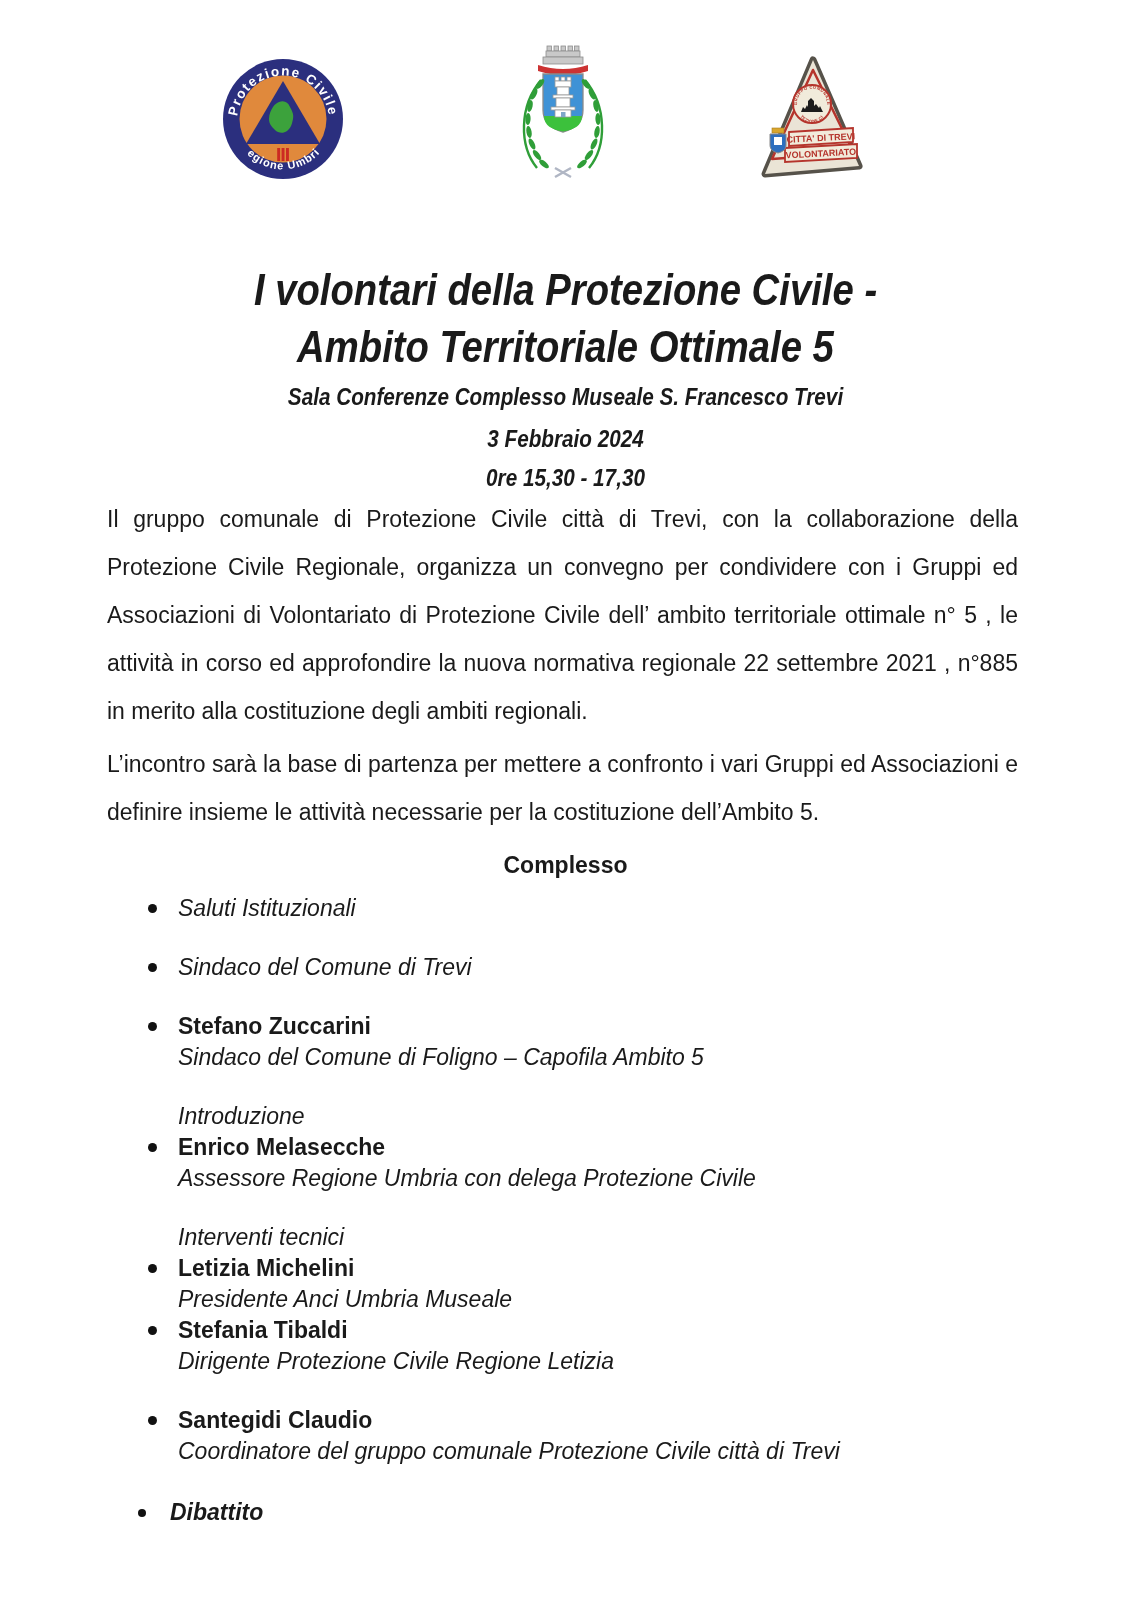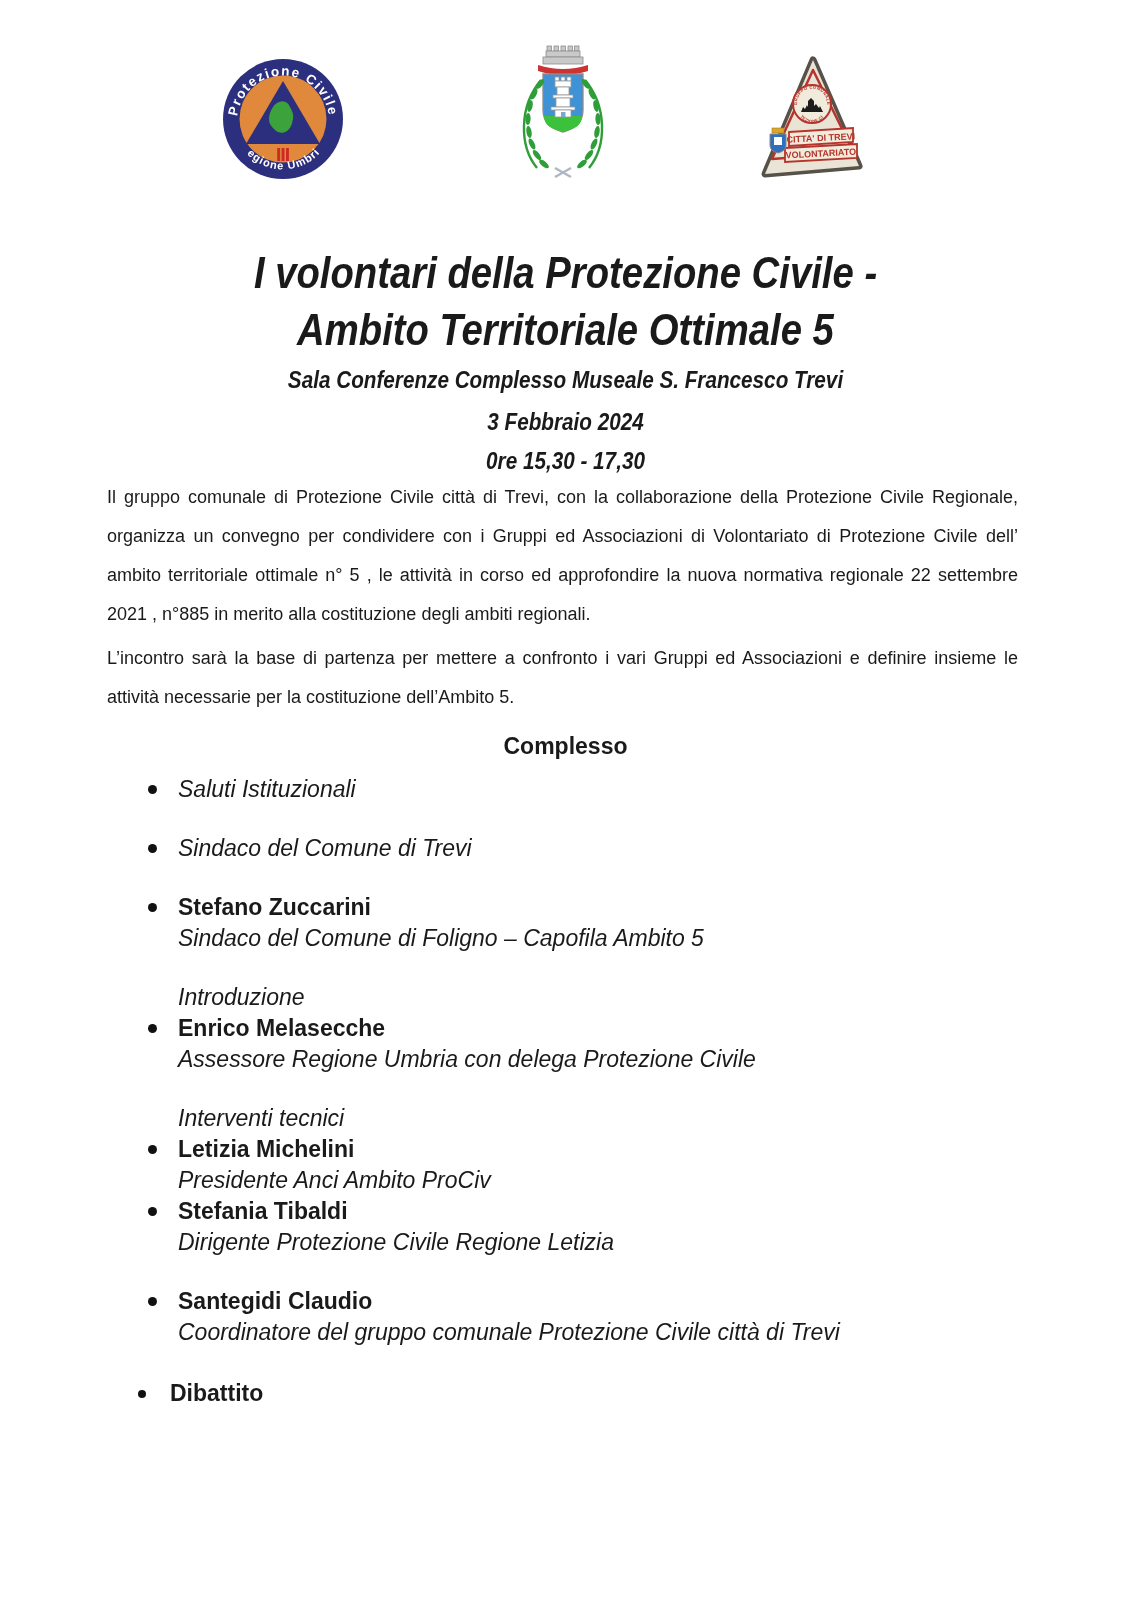--- a/index.html
+++ b/index.html
@@ -10,39 +10,39 @@
     overflow:hidden;
     font-family:"Liberation Sans",sans-serif;
     color:#1a1a1a;
   }
   
   .logo{position:absolute;}
   .logo-umbria{left:222px;top:58px;}
   .logo-trevi {left:501px;top:40px;}
   .logo-patch {left:755px;top:54px;}
   
-  .content{position:absolute;left:0;top:0;width:1131px;padding-top:244px;box-sizing:border-box;}
+  .content{position:absolute;left:0;top:17px;width:1131px;padding-top:244px;box-sizing:border-box;}
   .title-line{
     font-style:italic;font-weight:700;
     font-size:44px;line-height:57px;
     text-align:center;
     transform:scaleX(.87);transform-origin:50% 50%;
   }
   .hdr-line{
     font-style:italic;font-weight:700;
     text-align:center;
     transform:scaleX(.9);transform-origin:50% 50%;
   }
   .venue{font-size:23px;line-height:28px;margin-top:8px;}
   .date {font-size:23px;line-height:28px;margin-top:14px;}
   .time {font-size:23px;line-height:26px;margin-top:12px;}
   
   .para{
     margin:0 113px 0 107px;
-    font-size:18px;line-height:39px;
+    font-size:23px;line-height:48px;
     text-align:justify;
   }
   .para1{margin-top:4px;}
   .para2{margin-top:5px;}
   .prog-head{
     margin-top:14px;
     font-size:23px;line-height:30px;font-weight:700;
     text-align:center;
   }
   
@@ -52,21 +52,21 @@
     position:absolute;left:41px;top:11px;
     width:9px;height:9px;border-radius:50%;background:#111;
   }
   .p-name{font-weight:700;}
   .p-name.regular{font-weight:400;}
   .p-role{font-style:italic;}
   .p-label{font-style:italic;}
   .gap{margin-top:28px;}
   .p-item.debate{padding-left:63px;}
   .p-item.debate .dot{left:31px;top:12px;width:8px;height:8px;}
-  .p-item.debate .p-name{}
+  .p-item.debate .p-name{font-style:italic;}
 </style>
 </head>
 <body>
 
 <div class="page">
 
   <svg class="logo logo-umbria" width="122" height="122" viewBox="0 0 122 122">
     <defs>
       <path id="l1top" d="M16,73 A46,46 0 1 1 106,73"></path>
       <path id="l1bot" d="M24,95 A50,50 0 0 0 98,95"></path>
@@ -212,21 +212,21 @@
         <span class="dot"></span>
         <div class="p-name">Enrico Melasecche</div>
         <div class="p-role">Assessore Regione Umbria con delega Protezione Civile</div>
       </div>
 
       <div class="p-label gap">Interventi tecnici</div>
 
       <div class="p-item">
         <span class="dot"></span>
         <div class="p-name">Letizia Michelini</div>
-        <div class="p-role">Presidente Anci Ambito ProCiv</div>
+        <div class="p-role">Presidente Anci Umbria Museale</div>
       </div>
 
       <div class="p-item">
         <span class="dot"></span>
         <div class="p-name">Stefania Tibaldi</div>
         <div class="p-role">Dirigente Protezione Civile Regione Letizia</div>
       </div>
 
       <div class="p-item gap">
         <span class="dot"></span>

